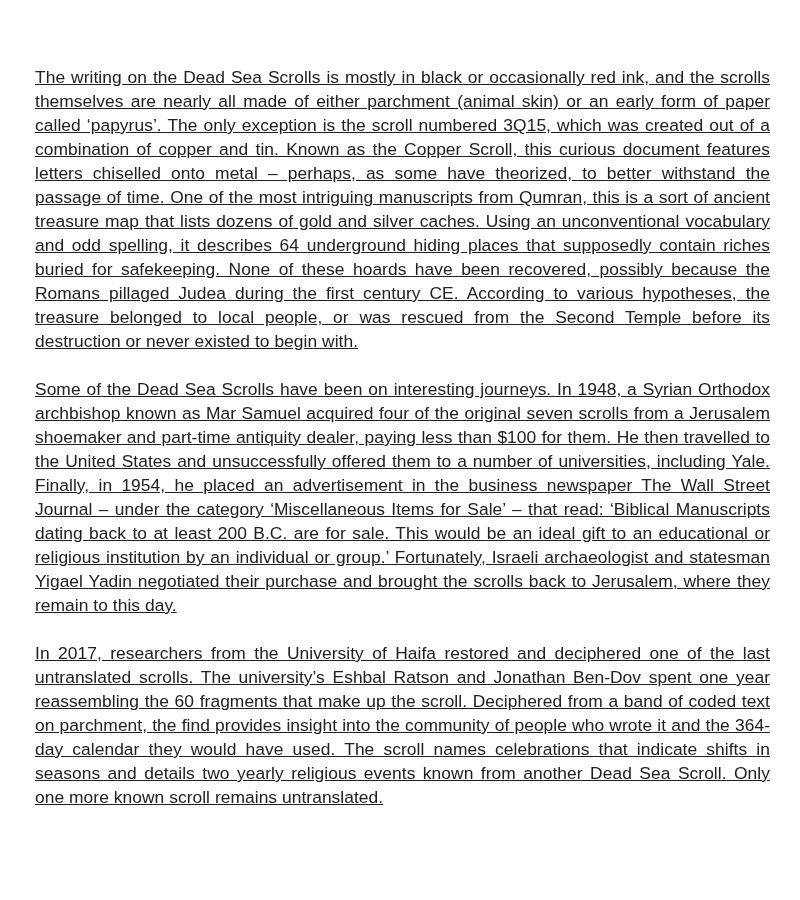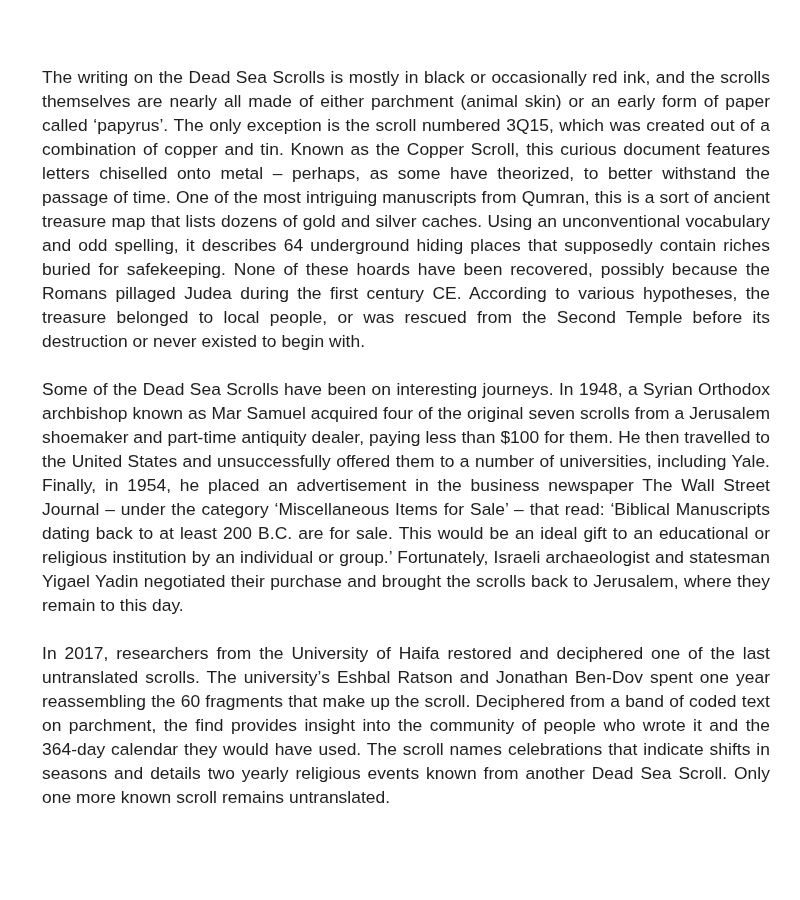--- a/index.html
+++ b/index.html
@@ -17,24 +17,25 @@
       position: absolute;
       left: 31px;
       top: 65px;
       width: 739px;
       font-family: "Liberation Sans", sans-serif;
       font-size: 17.4px;
       line-height: 24px;
       color: #202020;
     }
     .doc p {
-      margin: 0 0 24px 11px;
+      margin: 0 0 24px 4px;
       text-align: justify;
       text-align-last: left;
       letter-spacing: 0.05px;
+      text-decoration: underline;
     }
   </style>
 </head>
 <body>
 
 <div class="doc">
   <p>The writing on the Dead Sea Scrolls is mostly in black or occasionally red ink, and the scrolls themselves are nearly all made of either parchment (animal skin) or an early form of paper called ‘papyrus’. The only exception is the scroll numbered 3Q15, which was created out of a combination of copper and tin. Known as the Copper Scroll, this curious document features letters chiselled onto metal – perhaps, as some have theorized, to better withstand the passage of time. One of the most intriguing manuscripts from Qumran, this is a sort of ancient treasure map that lists dozens of gold and silver caches. Using an unconventional vocabulary and odd spelling, it describes 64 underground hiding places that supposedly contain riches buried for safekeeping. None of these hoards have been recovered, possibly because the Romans pillaged Judea during the first century CE. According to various hypotheses, the treasure belonged to local people, or was rescued from the Second Temple before its destruction or never existed to begin with.</p>
   <p>Some of the Dead Sea Scrolls have been on interesting journeys. In 1948, a Syrian Orthodox archbishop known as Mar Samuel acquired four of the original seven scrolls from a Jerusalem shoemaker and part-time antiquity dealer, paying less than $100 for them. He then travelled to the United States and unsuccessfully offered them to a number of universities, including Yale. Finally, in 1954, he placed an advertisement in the business newspaper The Wall Street Journal – under the category ‘Miscellaneous Items for Sale’ – that read: ‘Biblical Manuscripts dating back to at least 200 B.C. are for sale. This would be an ideal gift to an educational or religious institution by an individual or group.’ Fortunately, Israeli archaeologist and statesman Yigael Yadin negotiated their purchase and brought the scrolls back to Jerusalem, where they remain to this day.</p>
   <p>In 2017, researchers from the University of Haifa restored and deciphered one of the last untranslated scrolls. The university’s Eshbal Ratson and Jonathan Ben-Dov spent one year reassembling the 60 fragments that make up the scroll. Deciphered from a band of coded text on parchment, the find provides insight into the community of people who wrote it and the 364-day calendar they would have used. The scroll names celebrations that indicate shifts in seasons and details two yearly religious events known from another Dead Sea Scroll. Only one more known scroll remains untranslated.</p>
 </div>

